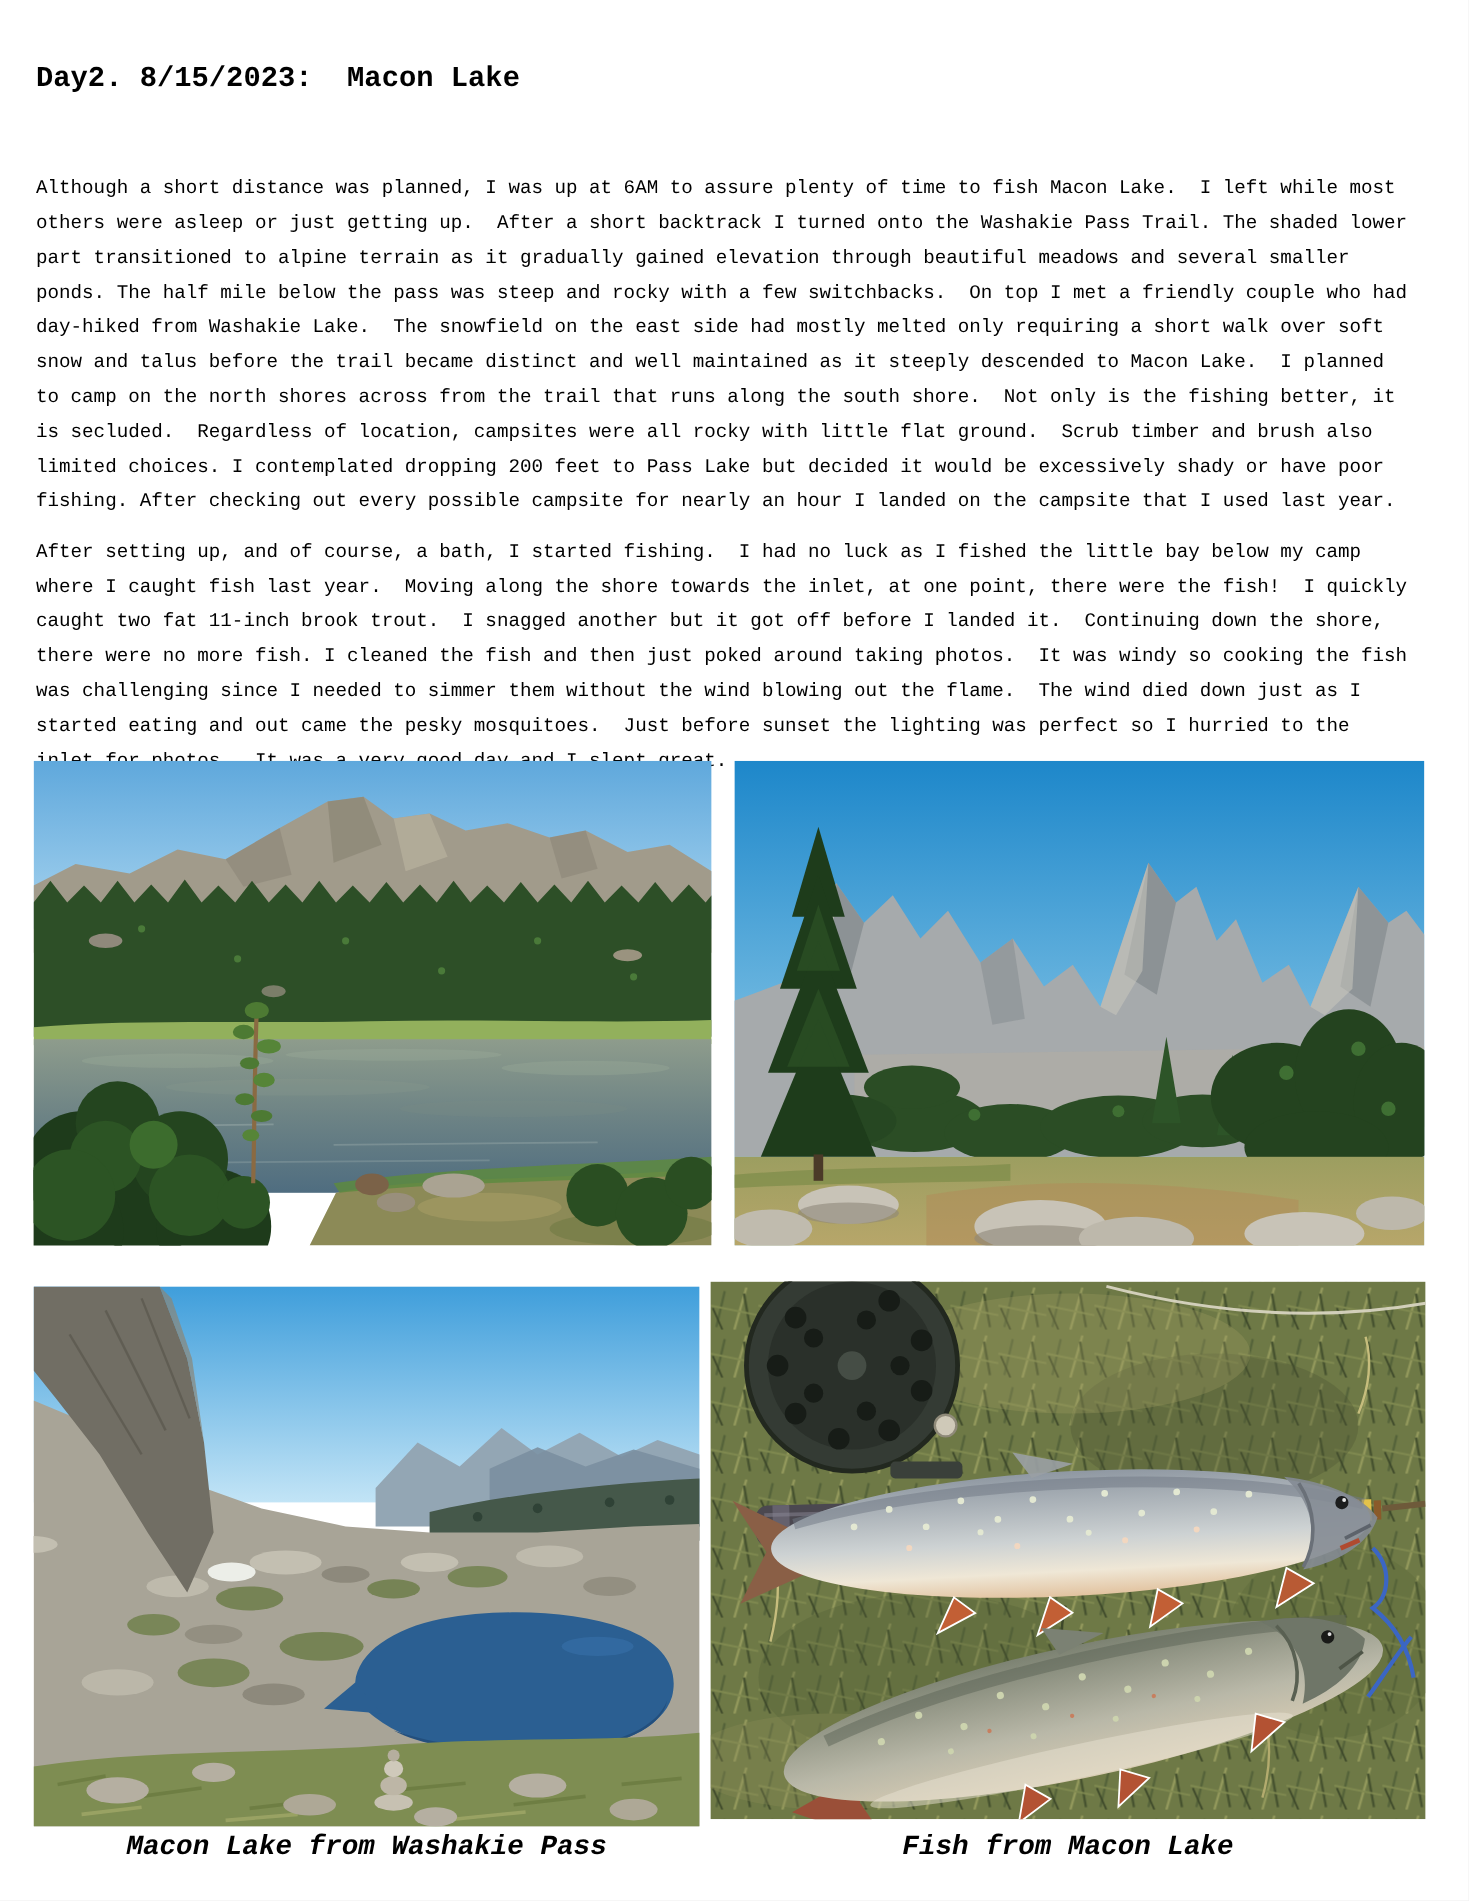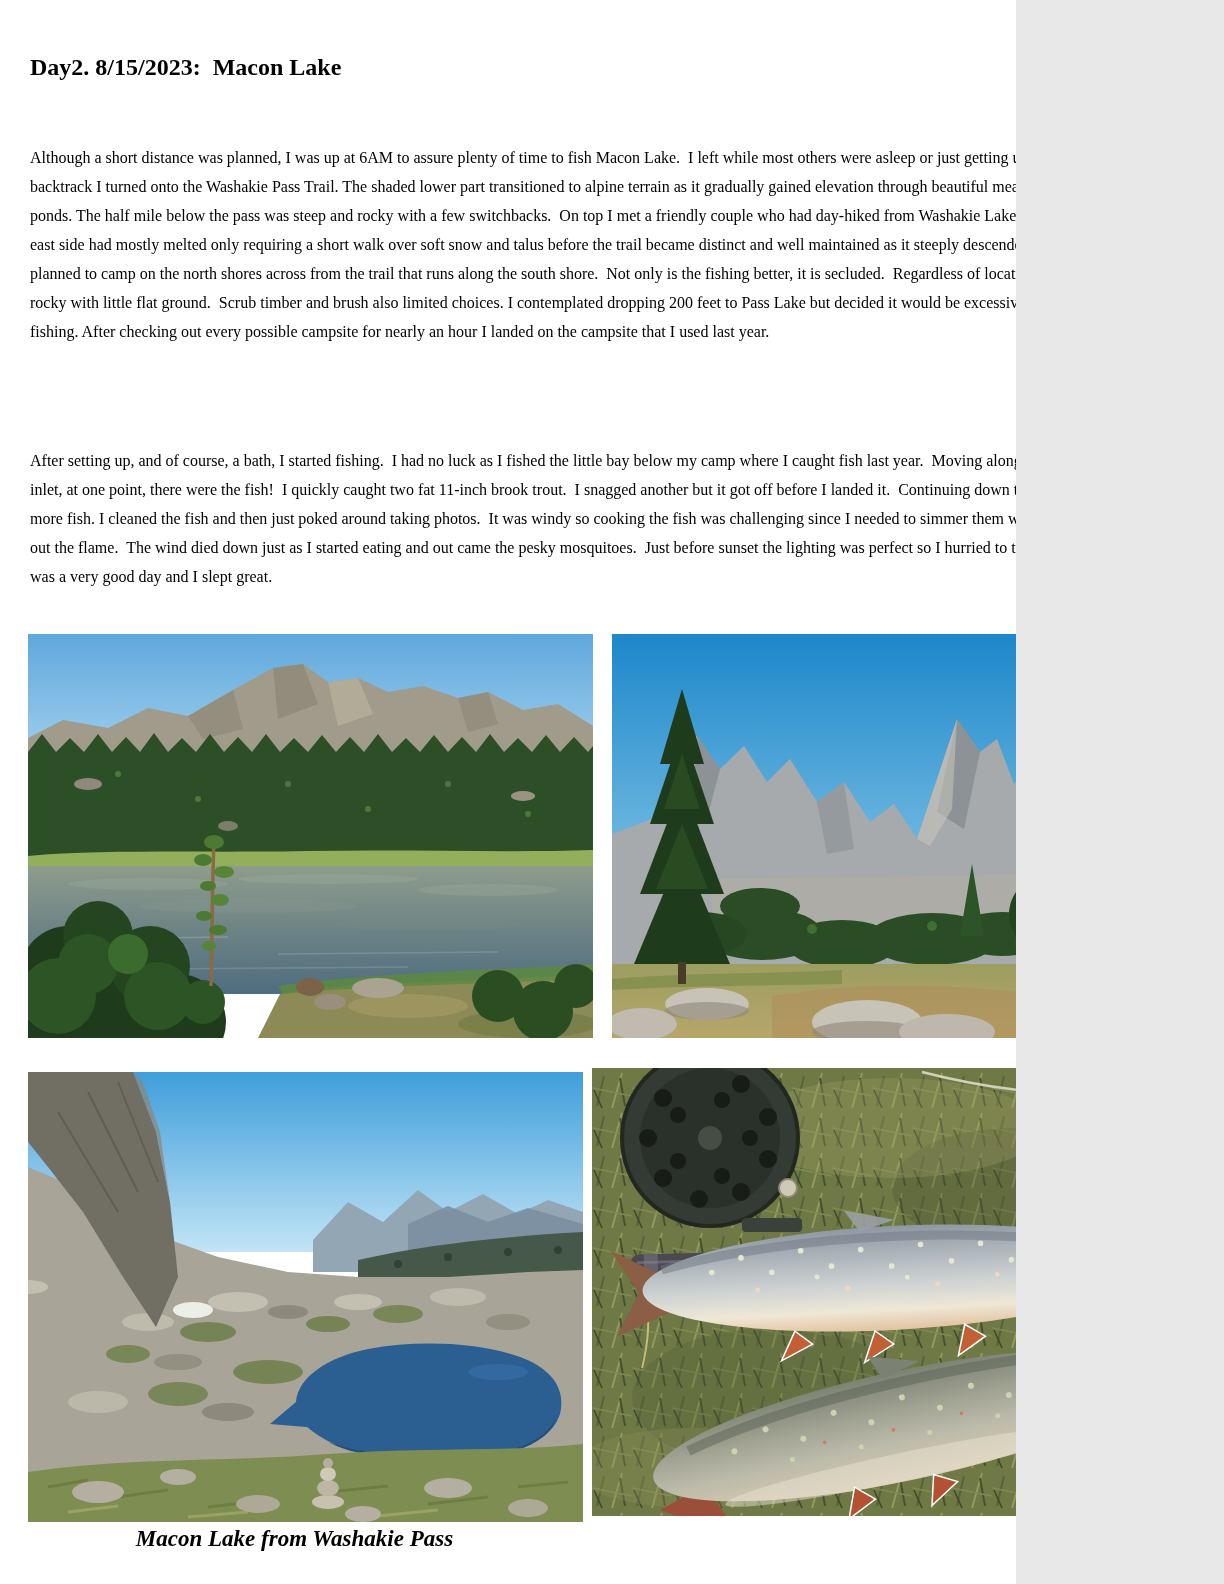--- a/index.html
+++ b/index.html
@@ -1,21 +1,21 @@
 <!DOCTYPE html>
 <html><head>
 <meta charset="utf-8">
 <style>
   html,body{margin:0;padding:0;background:#e8e8e8;}
   .page{
     position:relative;
-    width:1016px;height:1584px;
+    width:1224px;height:1584px;
     background:#ffffff;
     overflow:hidden;
-    font-family:Liberation Serif, serif;
+    font-family:Liberation Mono, monospace;
     color:#000;
   }
   .heading{
     position:absolute;left:30px;top:52px;
     font-size:24px;font-weight:bold;line-height:30px;
     white-space:pre-wrap;
   }
   .para{
     position:absolute;left:30px;width:1152px;
     font-size:16px;line-height:29px;
@@ -32,21 +32,21 @@
     text-align:center;line-height:26px;
   }
   .cap1{top:1101px;}
   .cap2{top:1526px;}
   .f1{left:28px;top:634px;width:565px;height:404px;}
   .f2{left:612px;top:634px;width:575px;height:404px;}
   .f3{left:28px;top:1072px;width:555px;height:450px;}
   .f4{left:592px;top:1068px;width:596px;height:448px;}
   .c1{left:28px;width:565px;}
   .c2{left:612px;width:575px;}
-  .c3{left:17px;width:555px;}
+  .c3{left:28px;width:555px;}
   .c4{left:592px;width:596px;}
 </style>
 </head>
 <body>
 
 <div class="page">
 
   <div class="heading"><span>Day2. 8/15/2023:  Macon Lake</span><br>
   </div>
 
@@ -382,14 +382,15 @@
         <path d="M482,324 C496,344 494,370 482,388" stroke="#596052" stroke-width="3" fill="none"></path>
         <circle cx="522" cy="342" r="5.5" fill="#191a18"></circle>
         <circle cx="524" cy="340" r="1.6" fill="#dcdcdc"></circle>
         <path d="M548,360 L526,370" stroke="#4e5547" stroke-width="3" fill="none"></path>
       </g>
       <path d="M548,346 C560,330 572,310 584,296" stroke="#3b66c4" stroke-width="3.5" fill="none"></path>
     </svg>
   </figure>
 
   <figcaption class="caption cap2 c3">Macon Lake from Washakie Pass</figcaption>
+  <figcaption class="caption cap2 c4">Fish from Macon Lake</figcaption>
 
 </div>
 
 </body></html>

